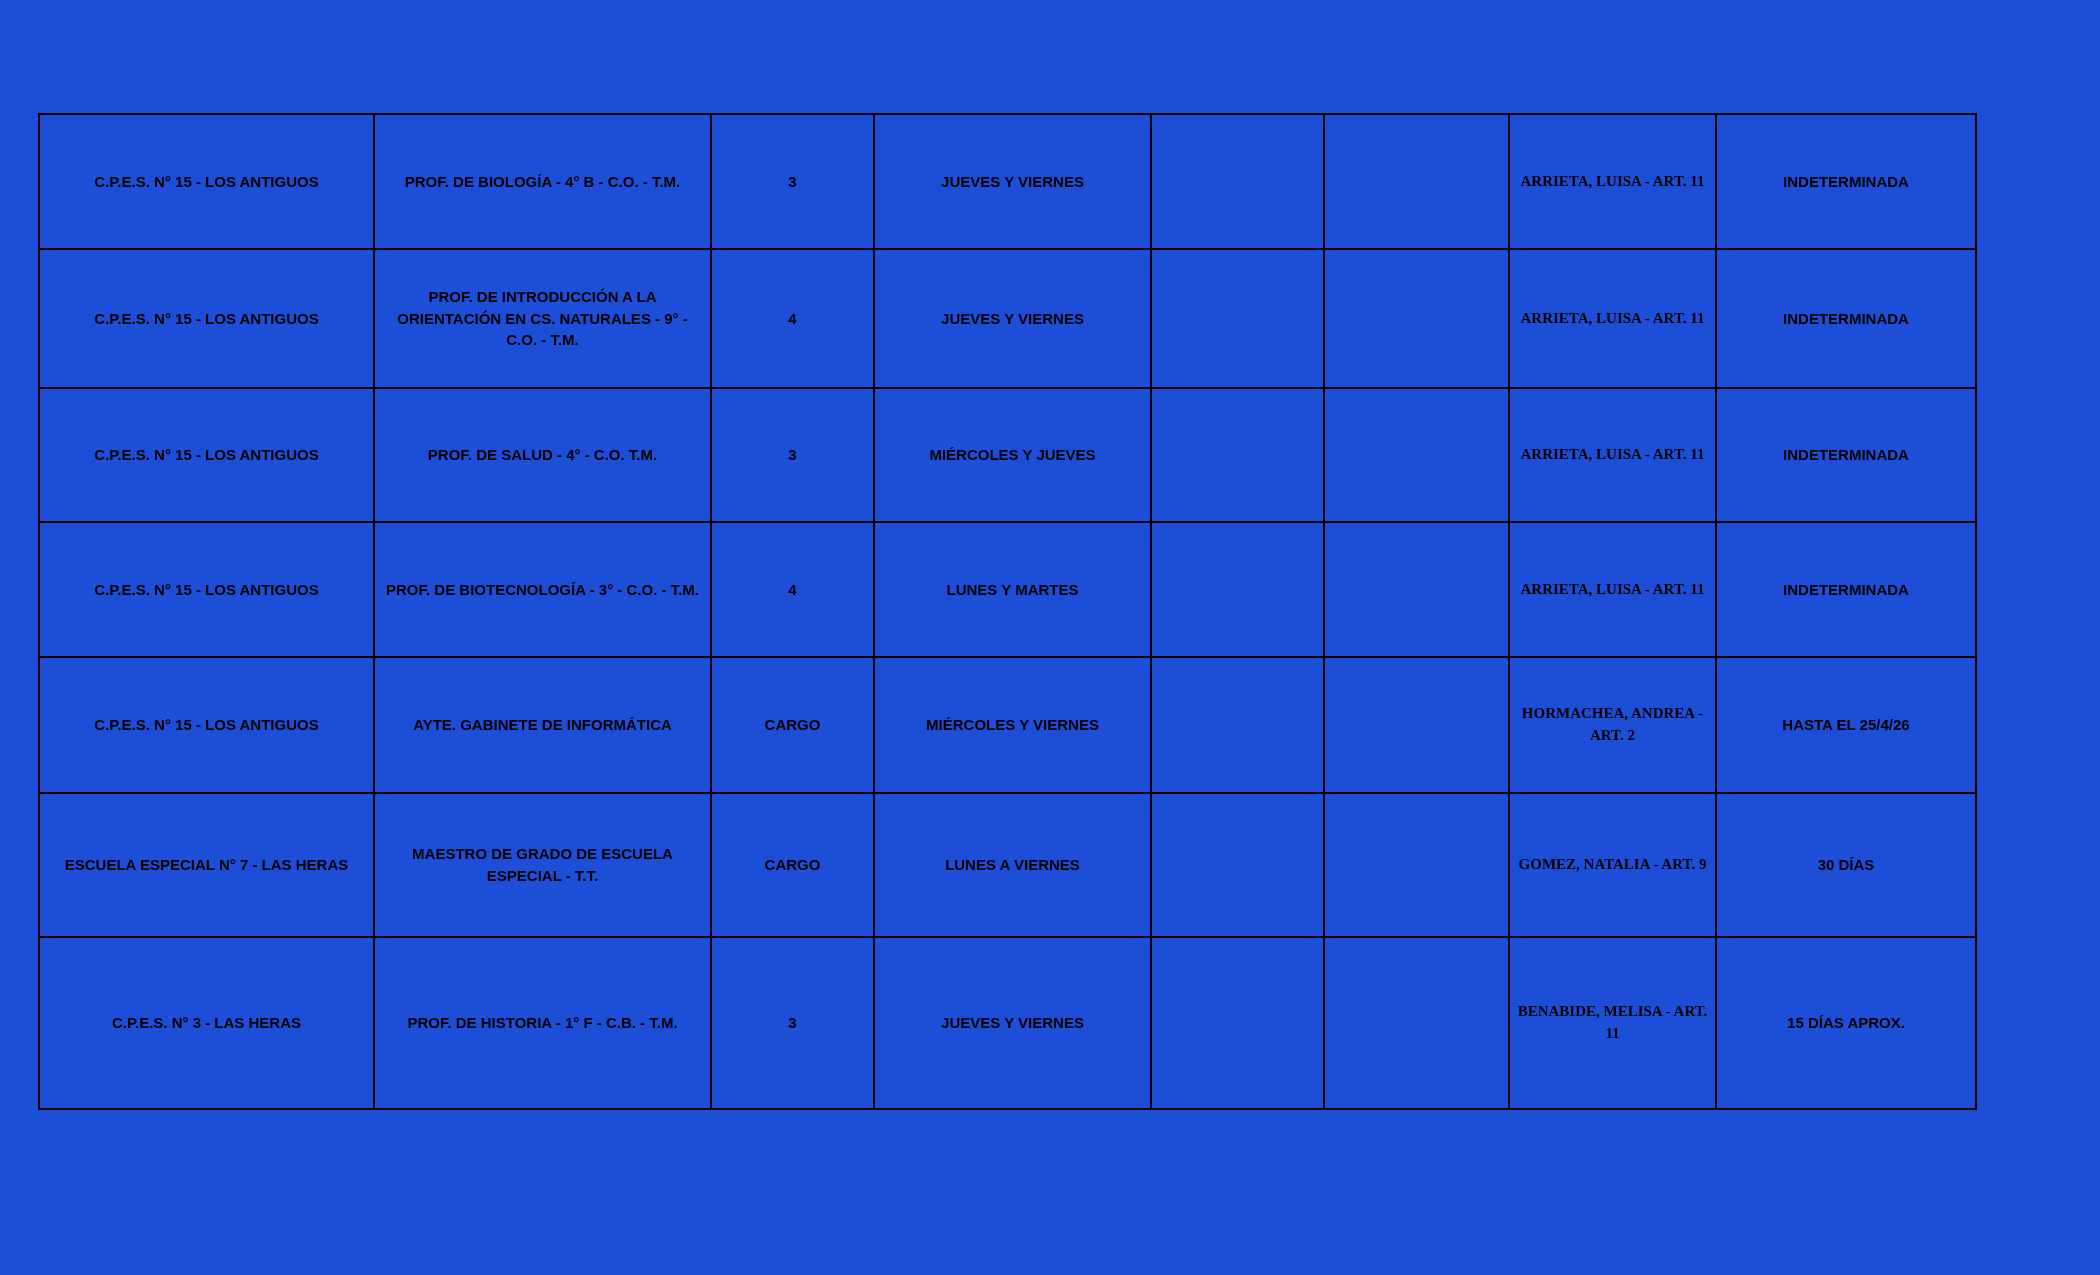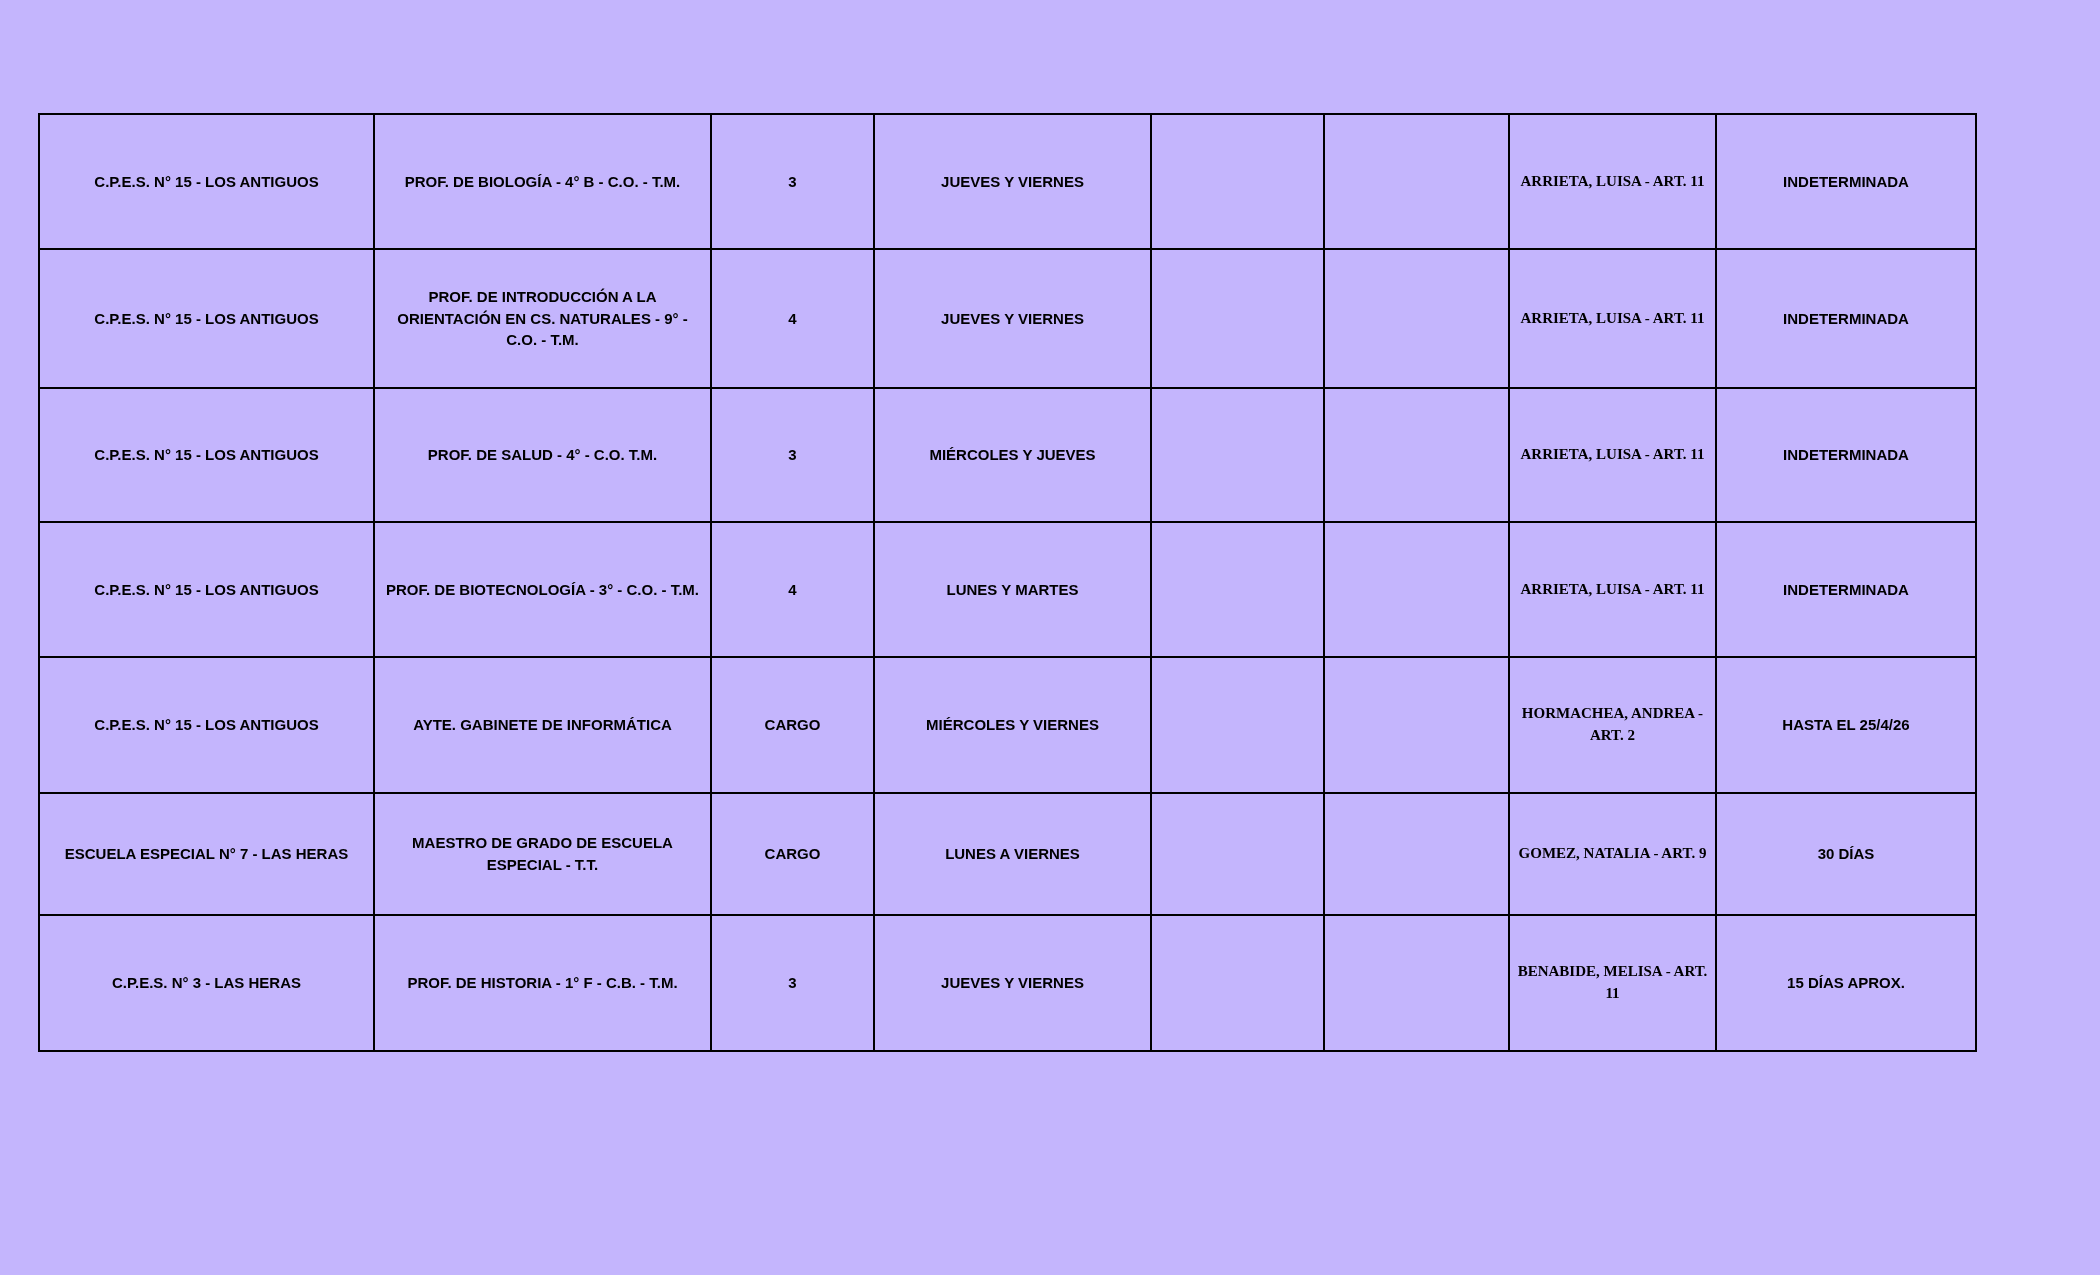--- a/index.html
+++ b/index.html
@@ -9,21 +9,21 @@
     width: 2100px;
     height: 1275px;
     position: relative;
     font-family: "Liberation Sans", sans-serif;
   }
   .page {
     position: absolute;
     left: 0; top: 0;
     width: 2100px;
     height: 1275px;
-    background: #c4b5fd;
+    background: #1d4ed8;
     overflow: hidden;
   }
   table.doc-table {
     position: absolute;
     left: 38px;
     top: 113px;
     width: 1937px;
     border-collapse: collapse;
     table-layout: fixed;
   }
@@ -38,22 +38,22 @@
     padding: 2px 5px;
     overflow: hidden;
     word-wrap: break-word;
   }
   table.doc-table td.c-person { padding: 2px 2px; font-family: Liberation Serif, serif; }
   tr.r1 { height: 135px; }
   tr.r2 { height: 139px; }
   tr.r3 { height: 134px; }
   tr.r4 { height: 135px; }
   tr.r5 { height: 136px; }
-  tr.r6 { height: 122px; margin-left: 36px; }
-  tr.r7 { height: 136px; }
+  tr.r6 { height: 144px; margin-left: 36px; }
+  tr.r7 { height: 172px; }
 </style>
 </head>
 <body>
 
 <div class="page">
   <table class="doc-table">
     <colgroup>
       <col style="width:335px">
       <col style="width:337px">
       <col style="width:163px">

